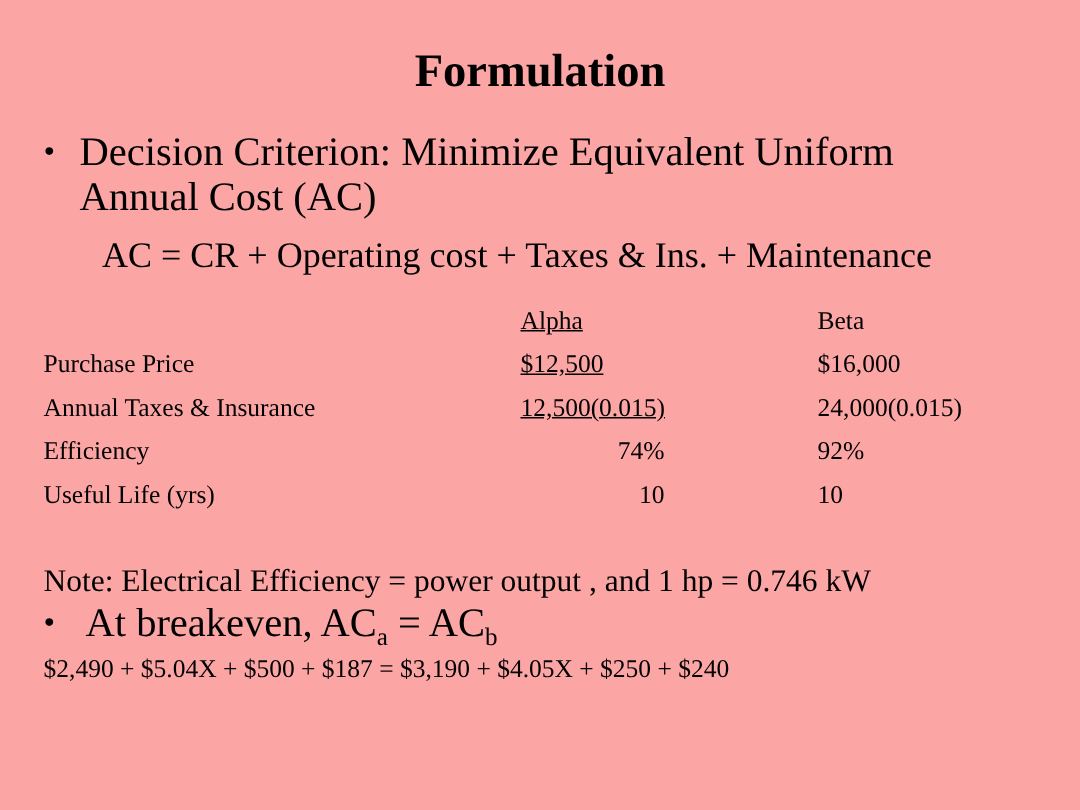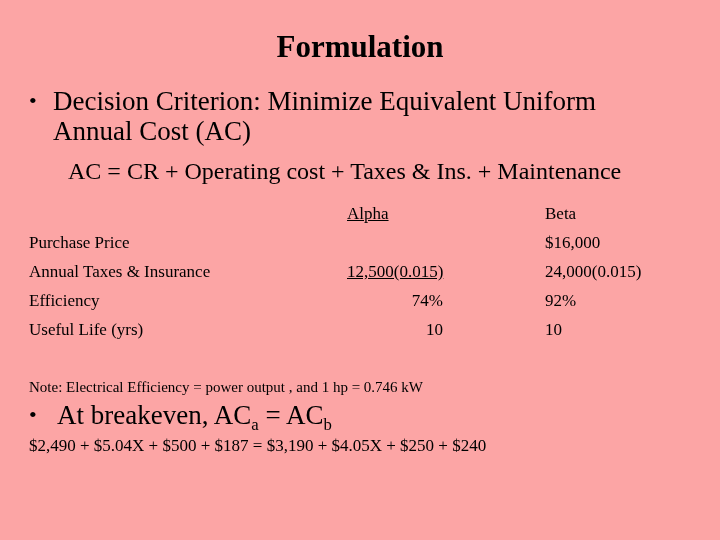--- a/index.html
+++ b/index.html
@@ -88,21 +88,21 @@
     position: absolute;
     left: 504px;
     top: 0;
     padding-left: 0px;
     margin-left: 12px;
   }
   .note {
     position: absolute;
     left: 29px;
     top: 375px;
-    font-size: 15px;
+    font-size: 21px;
     line-height: 25px;
     white-space: nowrap;
   }
   .eq {
     position: absolute;
     left: 29px;
     font-size: 17px;
     line-height: 25px;
     white-space: nowrap;
   }
@@ -133,20 +133,21 @@
 
   <div class="table">
     <div class="trow">
       <span class="c-label"></span>
       <span class="c-alpha left">Alpha</span>
       <span class="c-beta">Beta</span>
     </div>
 
     <div class="trow">
       <span class="c-label">Purchase Price</span>
+      <span class="c-alpha left">$12,500</span>
       <span class="c-beta">$16,000</span>
     </div>
 
 
     <div class="trow">
       <span class="c-label">Annual Taxes &amp; Insurance</span>
       <span class="c-alpha left">12,500(0.015)</span>
       <span class="c-beta">24,000(0.015)</span>
     </div>
 

